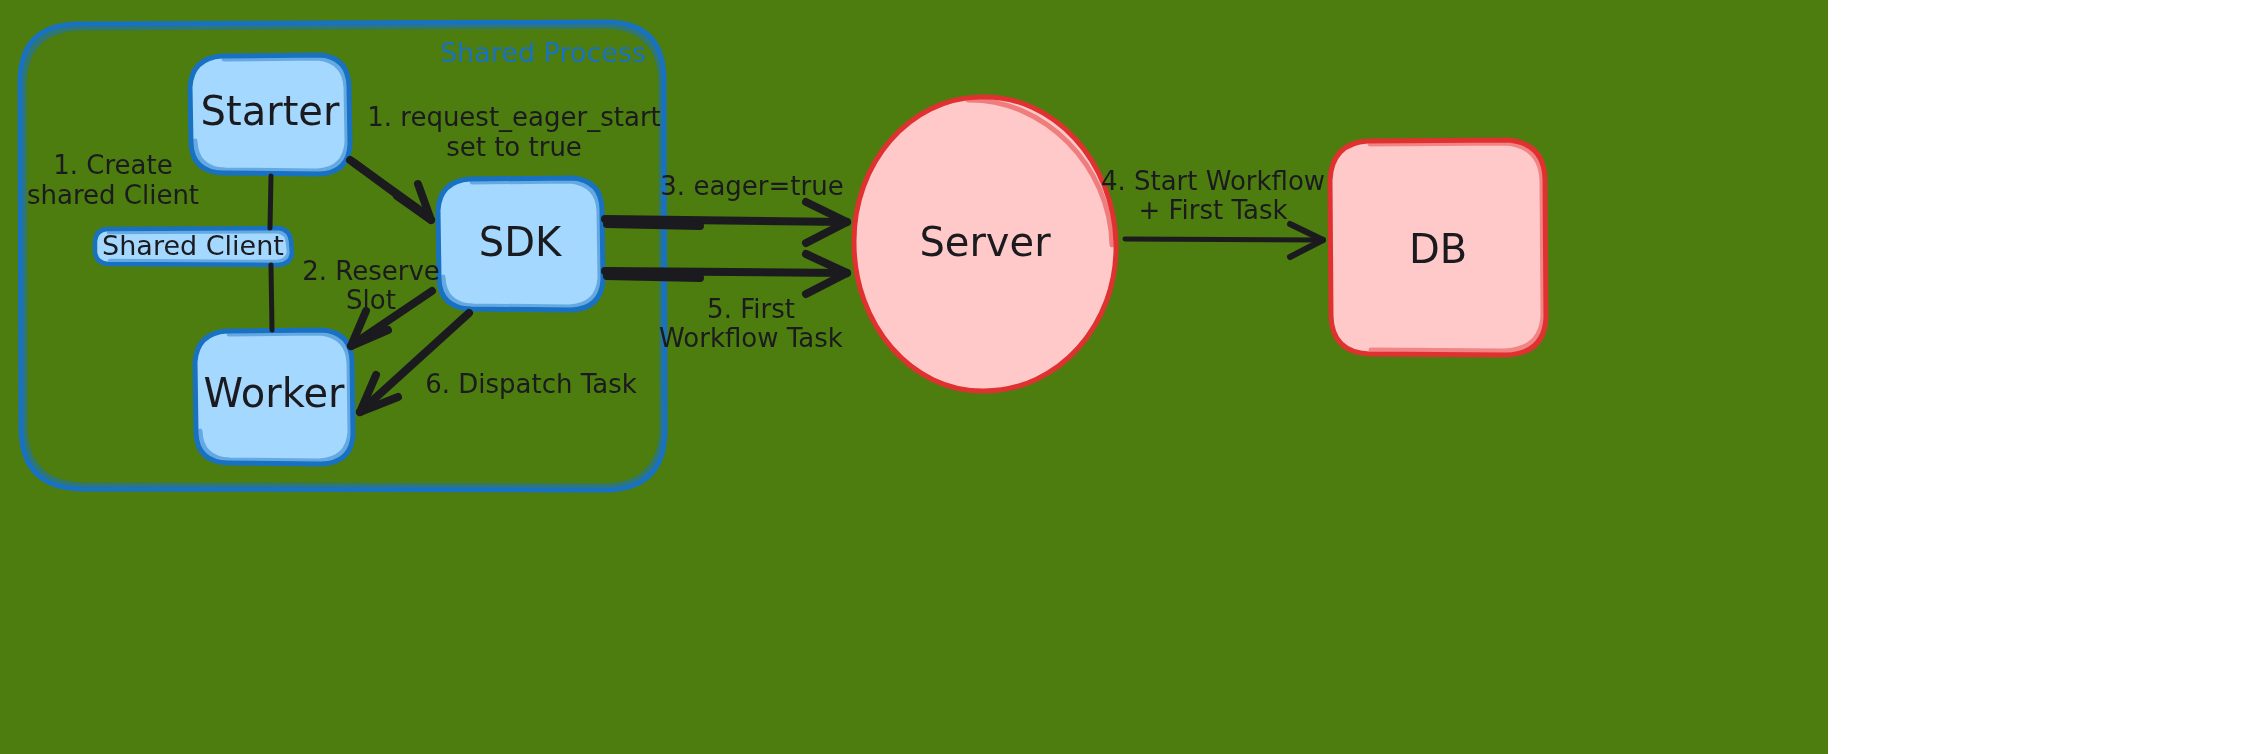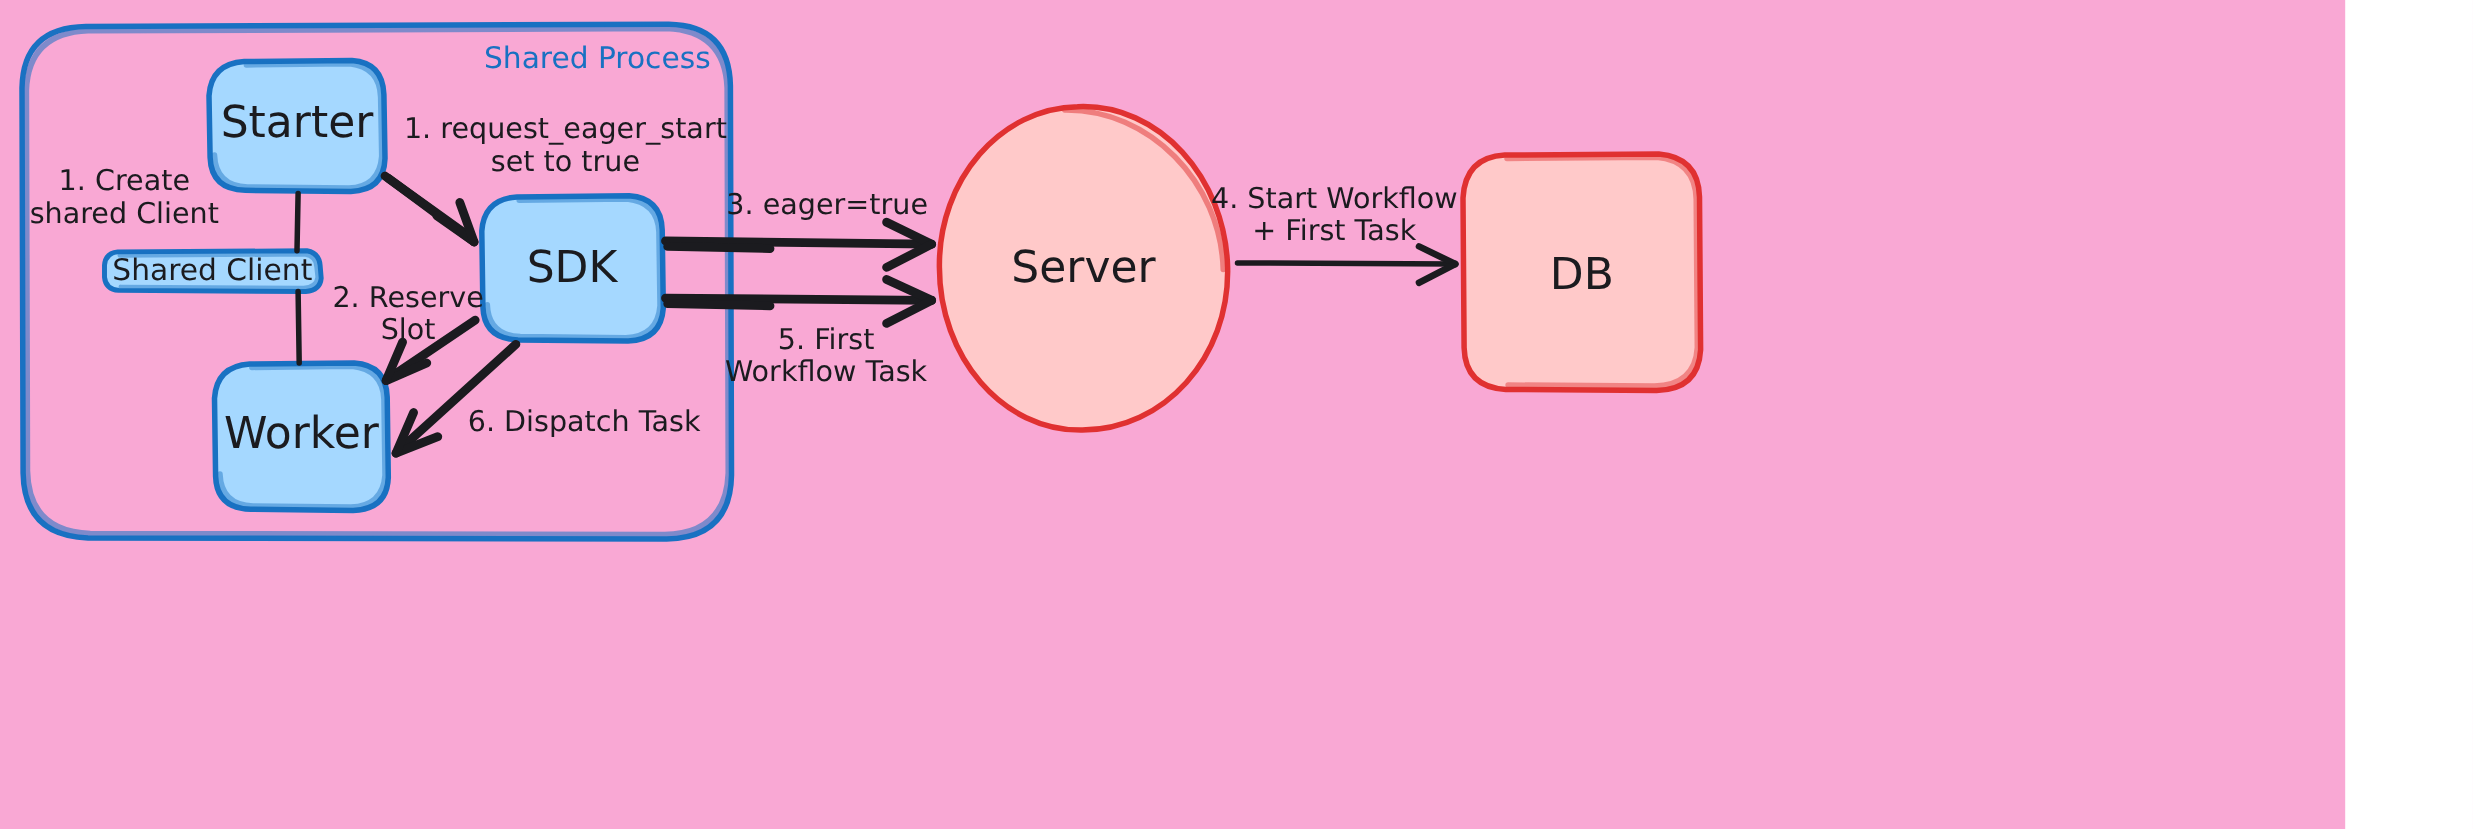--- a/index.html
+++ b/index.html
@@ -1,20 +1,20 @@
 <!DOCTYPE html>
 <html><head>
 <meta charset="utf-8">
 <style>
   html,body{margin:0;padding:0;background:#ffffff;}
   body{
     width:2248px;height:754px;overflow:hidden;
     font-family:"DejaVu Sans", sans-serif;
   }
-  #stage{position:relative;width:2132px;height:754px;background:#f9a8d4;text-decoration:underline;}
+  #stage{position:relative;width:1828px;height:754px;background:#4d7c0f;text-decoration:underline;}
   svg#diagram{position:absolute;left:0;top:0;width:2248px;height:754px;display:block;}
 
   .node-label{
     font-family:"DejaVu Sans", sans-serif;
     fill:#1b1b1f;
     text-anchor:middle;
     dominant-baseline:middle;
   }
   .node-label.big{font-size:40px;}
   .node-label.mid{font-size:27px;}

